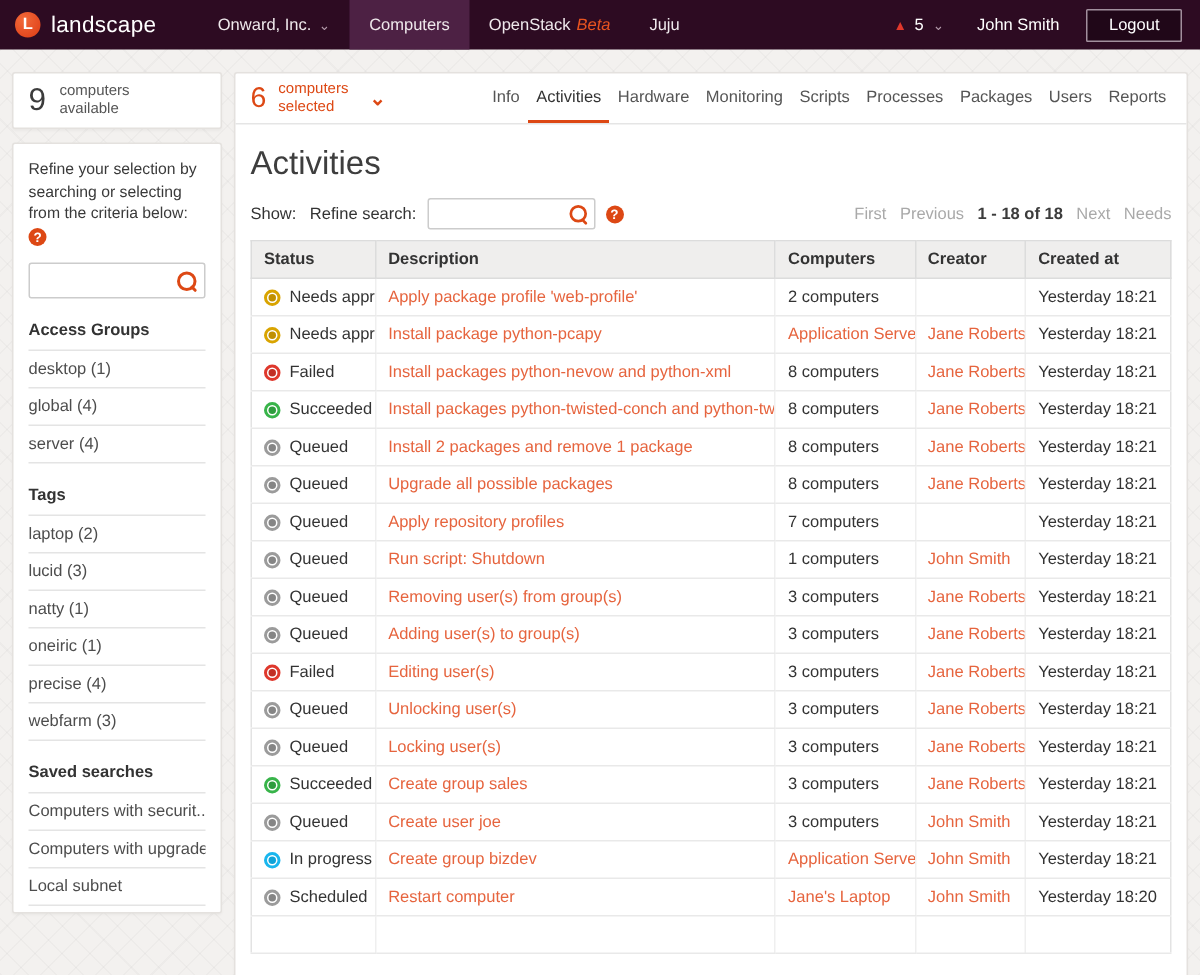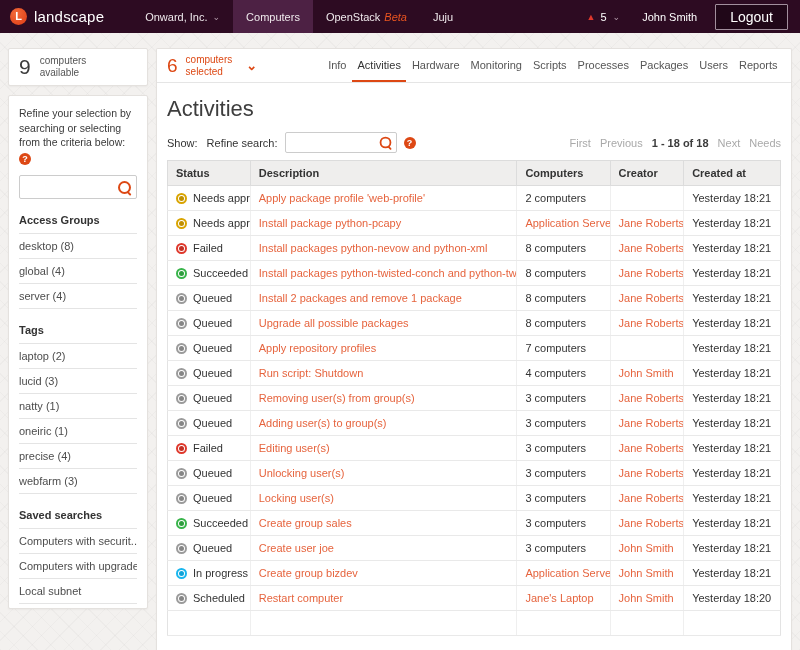--- a/index.html
+++ b/index.html
@@ -33,21 +33,21 @@
   .nav-item .ext { margin-left:3px; font-size:9px; opacity:.85; }
   .nav-item .chev { margin-left:5px; font-size:9px; color:#b49cab; }
   .top-right { margin-left:auto; display:flex; align-items:center; padding-right:12px; }
   .alerts { display:flex; align-items:center; margin-right:22px; cursor:pointer; }
   .alert-tri { color:#e0382c; font-size:9px; margin-right:5px; }
   .alert-count { color:#fff; }
   .alerts .chev { margin-left:6px; font-size:9px; color:#b49cab; }
   .user-name { color:#fff; margin-right:18px; }
   .logout-btn {
     background:rgba(0,0,0,0.28); border:1px solid #a28f9d; color:#fff;
-    font-size:14px; padding:4px 14px; border-radius:1px; cursor:pointer;
+    font-size:11px; padding:4px 14px; border-radius:1px; cursor:pointer;
     font-family:"Liberation Sans", sans-serif;
     text-align:right;
   }
 
   
   .sidebar { position:absolute; left:8px; top:48px; width:140px; }
   .card {
     background:#fff; border:1px solid #e4e1de; border-radius:2px;
     box-shadow:0 1px 2px rgba(0,0,0,0.04);
   }
@@ -196,21 +196,21 @@
   </div>
   <div class="card refine-card">
     <div class="refine-text"><span>Refine your selection by searching or selecting from the criteria below: </span><span class="help-dot">?</span></div>
     <div class="search-wrap">
       <input class="search-input" type="text" placeholder="" style="">
       <span class="mag"></span>
     </div>
     <div id="side-sections">
         <div class="side-section">
           <h4>Access Groups</h4>
-          <a class="side-item">desktop (8)</a>
+          <a class="side-item">desktop (1)</a>
           <a class="side-item">global (4)</a>
           <a class="side-item">server (4)</a>
         </div>
         <div class="side-section">
           <h4>Tags</h4>
           <a class="side-item">laptop (2)</a>
           <a class="side-item">lucid (3)</a>
           <a class="side-item">natty (1)</a>
           <a class="side-item">oneiric (1)</a>
           <a class="side-item">precise (4)</a>
@@ -372,21 +372,21 @@
             <td><span class="plain-val">Yesterday 18:21</span></td>
           </tr>
           <tr>
             <td>
               <span class="status-cell">
                 <span class="status-dot" style="--ring: #9b9b9b; --dot: #858585;"></span>
                 <span>Queued</span>
               </span>
             </td>
             <td><a class="tbl-link">Run script: Shutdown</a></td>
-            <td><span class="plain-val">4 computers</span></td>
+            <td><span class="plain-val">1 computers</span></td>
             <td><a class="tbl-link">John Smith</a></td>
             <td><span class="plain-val">Yesterday 18:21</span></td>
           </tr>
           <tr>
             <td>
               <span class="status-cell">
                 <span class="status-dot" style="--ring: #9b9b9b; --dot: #858585;"></span>
                 <span>Queued</span>
               </span>
             </td>

